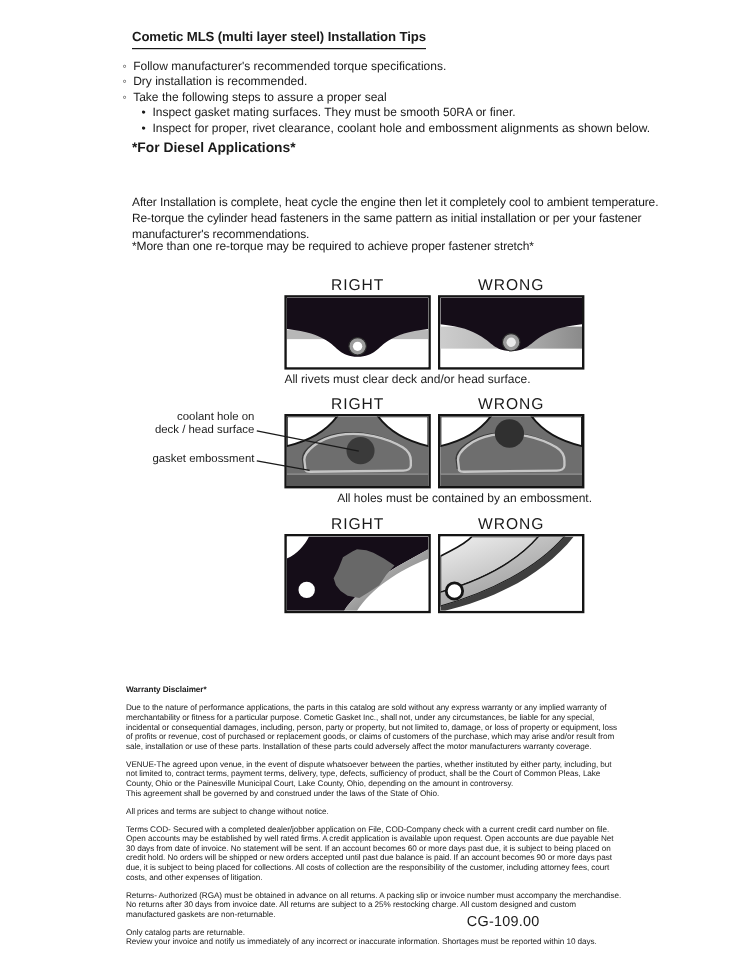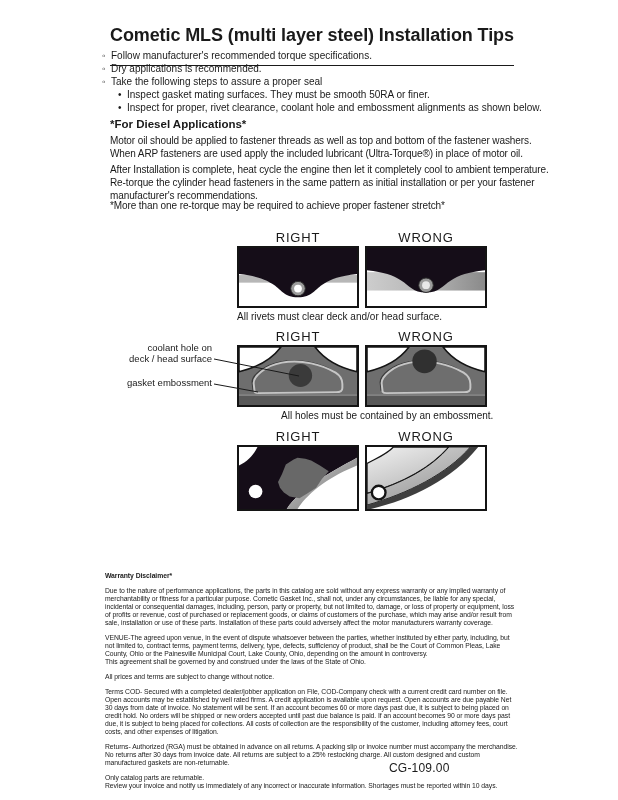--- a/index.html
+++ b/index.html
@@ -5,22 +5,22 @@
   html,body { margin:0; padding:0; background:#ffffff; }
   #page {
     position:relative; width:618px; height:800px; background:#ffffff;
     font-family:"Liberation Sans","DejaVu Sans",sans-serif; color:#1a1a1a;
     overflow:hidden;
   }
   .abs { position:absolute; }
 
   
   #title {
-    left:110px; top:25px; font-size:18px; font-weight:bold; letter-spacing:-0.1px;
-    border-bottom:1.5px solid #1a1a1a; padding-bottom:19px; display:inline-block;
+    left:110px; top:25px; font-size:11px; font-weight:bold; letter-spacing:-0.1px;
+    border-bottom:1.5px solid #1a1a1a; padding-bottom:3px; display:inline-block;
   }
 
   
   #bullets { left:102px; top:49px; width:450px; font-size:10px; line-height:13px; }
   .b1 { position:relative; padding-left:9px; }
   .b1::before { content:"\25E6"; position:absolute; left:0; top:0; }
   .b2 { position:relative; padding-left:25px; }
   .b2::before { content:"\2022"; position:absolute; left:16px; top:0; }
 
   
@@ -56,28 +56,27 @@
 </style>
 </head>
 <body>
 
 <div id="page">
 
   <div class="abs" id="title">Cometic MLS (multi layer steel) Installation Tips</div>
 
   <div class="abs" id="bullets">
     <div class="b1">Follow manufacturer's recommended torque specifications.</div>
-    <div class="b1">Dry applications is recommended.</div>
+    <div class="b1">Dry installation is recommended.</div>
     <div class="b1">Take the following steps to assure a proper seal</div>
     <div class="b2">Inspect gasket mating surfaces.  They must be smooth 50RA or finer.</div>
     <div class="b2">Inspect for proper, rivet clearance, coolant hole and embossment alignments as shown below.</div>
   </div>
 
   <div class="abs" id="diesel-heading">*For Diesel Applications*</div>
-  <div class="abs para" id="diesel-p1">Motor oil should be applied to fastener threads as well as top and bottom of the fastener washers. When ARP fasteners are used apply the included lubricant (Ultra-Torque®) in place of motor oil.</div>
   <div class="abs para" id="diesel-p2">After Installation is complete, heat cycle the engine then let it completely cool to ambient temperature. Re-torque the cylinder head fasteners in the same pattern as initial installation or per your fastener manufacturer's recommendations.</div>
   <div class="abs para" id="diesel-note">*More than one re-torque may be required to achieve proper fastener stretch*</div>
 
   <div class="abs dlabel" style="left:237px; top:230px;">RIGHT</div>
   <div class="abs dlabel" style="left:365px; top:230px;">WRONG</div>
 
   <div class="panel" style="left:237px; top:246px;">
     <svg viewBox="0 0 121 60" preserveAspectRatio="none">
       <rect x="0" y="0" width="121" height="60" fill="#ffffff"></rect>
       <rect x="0" y="28" width="121" height="8" fill="#b7b7b7"></rect>

